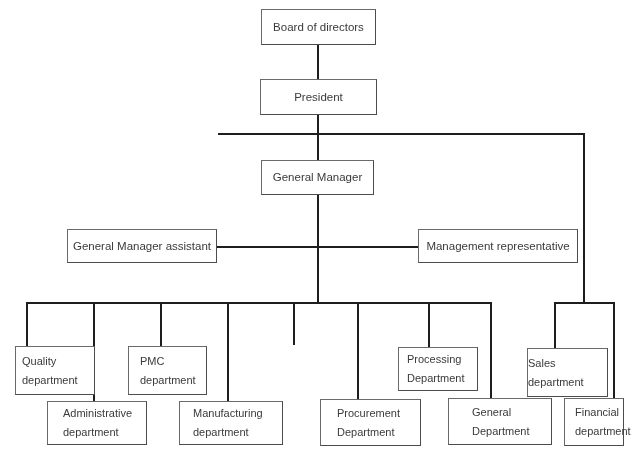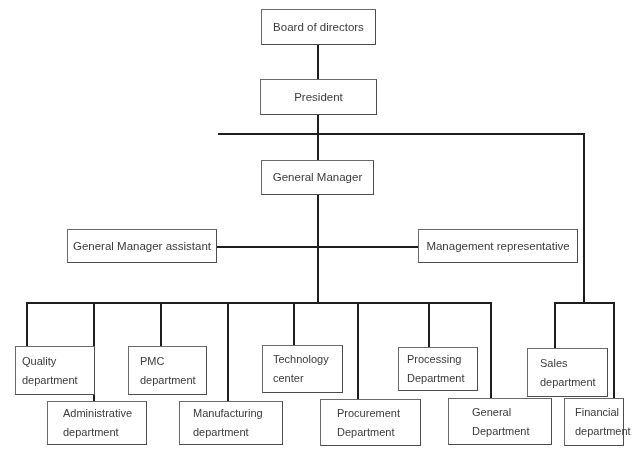--- a/index.html
+++ b/index.html
@@ -39,21 +39,21 @@
   #n-gm-asst{left:67px;top:229px;width:150px;height:34px;}
   #n-mgmt-rep{left:418px;top:229px;width:160px;height:34px;}
   #n-quality{left:1px;top:346px;width:80px;height:49px;padding-left:6px;margin-left:14px;}
   #n-admin{left:47px;top:401px;width:100px;height:44px;padding-left:15px;}
   #n-pmc{left:128px;top:346px;width:79px;height:49px;padding-left:11px;}
   #n-manuf{left:179px;top:401px;width:104px;height:44px;padding-left:13px;}
   #n-tech{left:262px;top:345px;width:81px;height:48px;padding-left:10px;}
   #n-procure{left:320px;top:399px;width:101px;height:47px;padding-left:16px;}
   #n-process{left:398px;top:347px;width:80px;height:44px;padding-left:8px;}
   #n-gendept{left:448px;top:398px;width:104px;height:47px;padding-left:23px;}
-  #n-sales{left:527px;top:348px;width:81px;height:49px;padding-left:12px;}
+  #n-sales{left:527px;top:348px;width:81px;height:49px;padding-left:0;}
   #n-financial{left:564px;top:398px;width:60px;height:48px;padding-left:10px;}
 
   
   #c-board-president{left:317px;top:45px;height:34px;}
   #c-president-gm{left:317px;top:115px;height:46px;}
   #c-pres-asst-h{left:218px;top:133px;width:366px;}
   #c-right-v{left:583px;top:133px;height:170px;}
   #c-gm-down{left:317px;top:195px;height:108px;}
   #c-asst-rep-h{left:217px;top:246px;width:201px;}
   #c-main-h{left:26px;top:302px;width:465px;}
@@ -99,22 +99,20 @@
   <div class="node ctr" id="n-gm-asst">General Manager assistant</div>
   <div class="node ctr" id="n-mgmt-rep">Management representative</div>
   <div class="node dept" id="n-quality">Quality
 department</div>
   <div class="node dept" id="n-admin">Administrative
 department</div>
   <div class="node dept" id="n-pmc">PMC
 department</div>
   <div class="node dept" id="n-manuf">Manufacturing
 department</div>
-  <div class="node dept" id="n-tech">Technology
-center</div>
   <div class="node dept" id="n-procure">Procurement
 Department</div>
   <div class="node dept" id="n-process">Processing
 Department</div>
   <div class="node dept" id="n-gendept">General
 Department</div>
   <div class="node dept" id="n-sales">Sales
 department</div>
   <div class="node dept" id="n-financial">Financial
 department</div>

